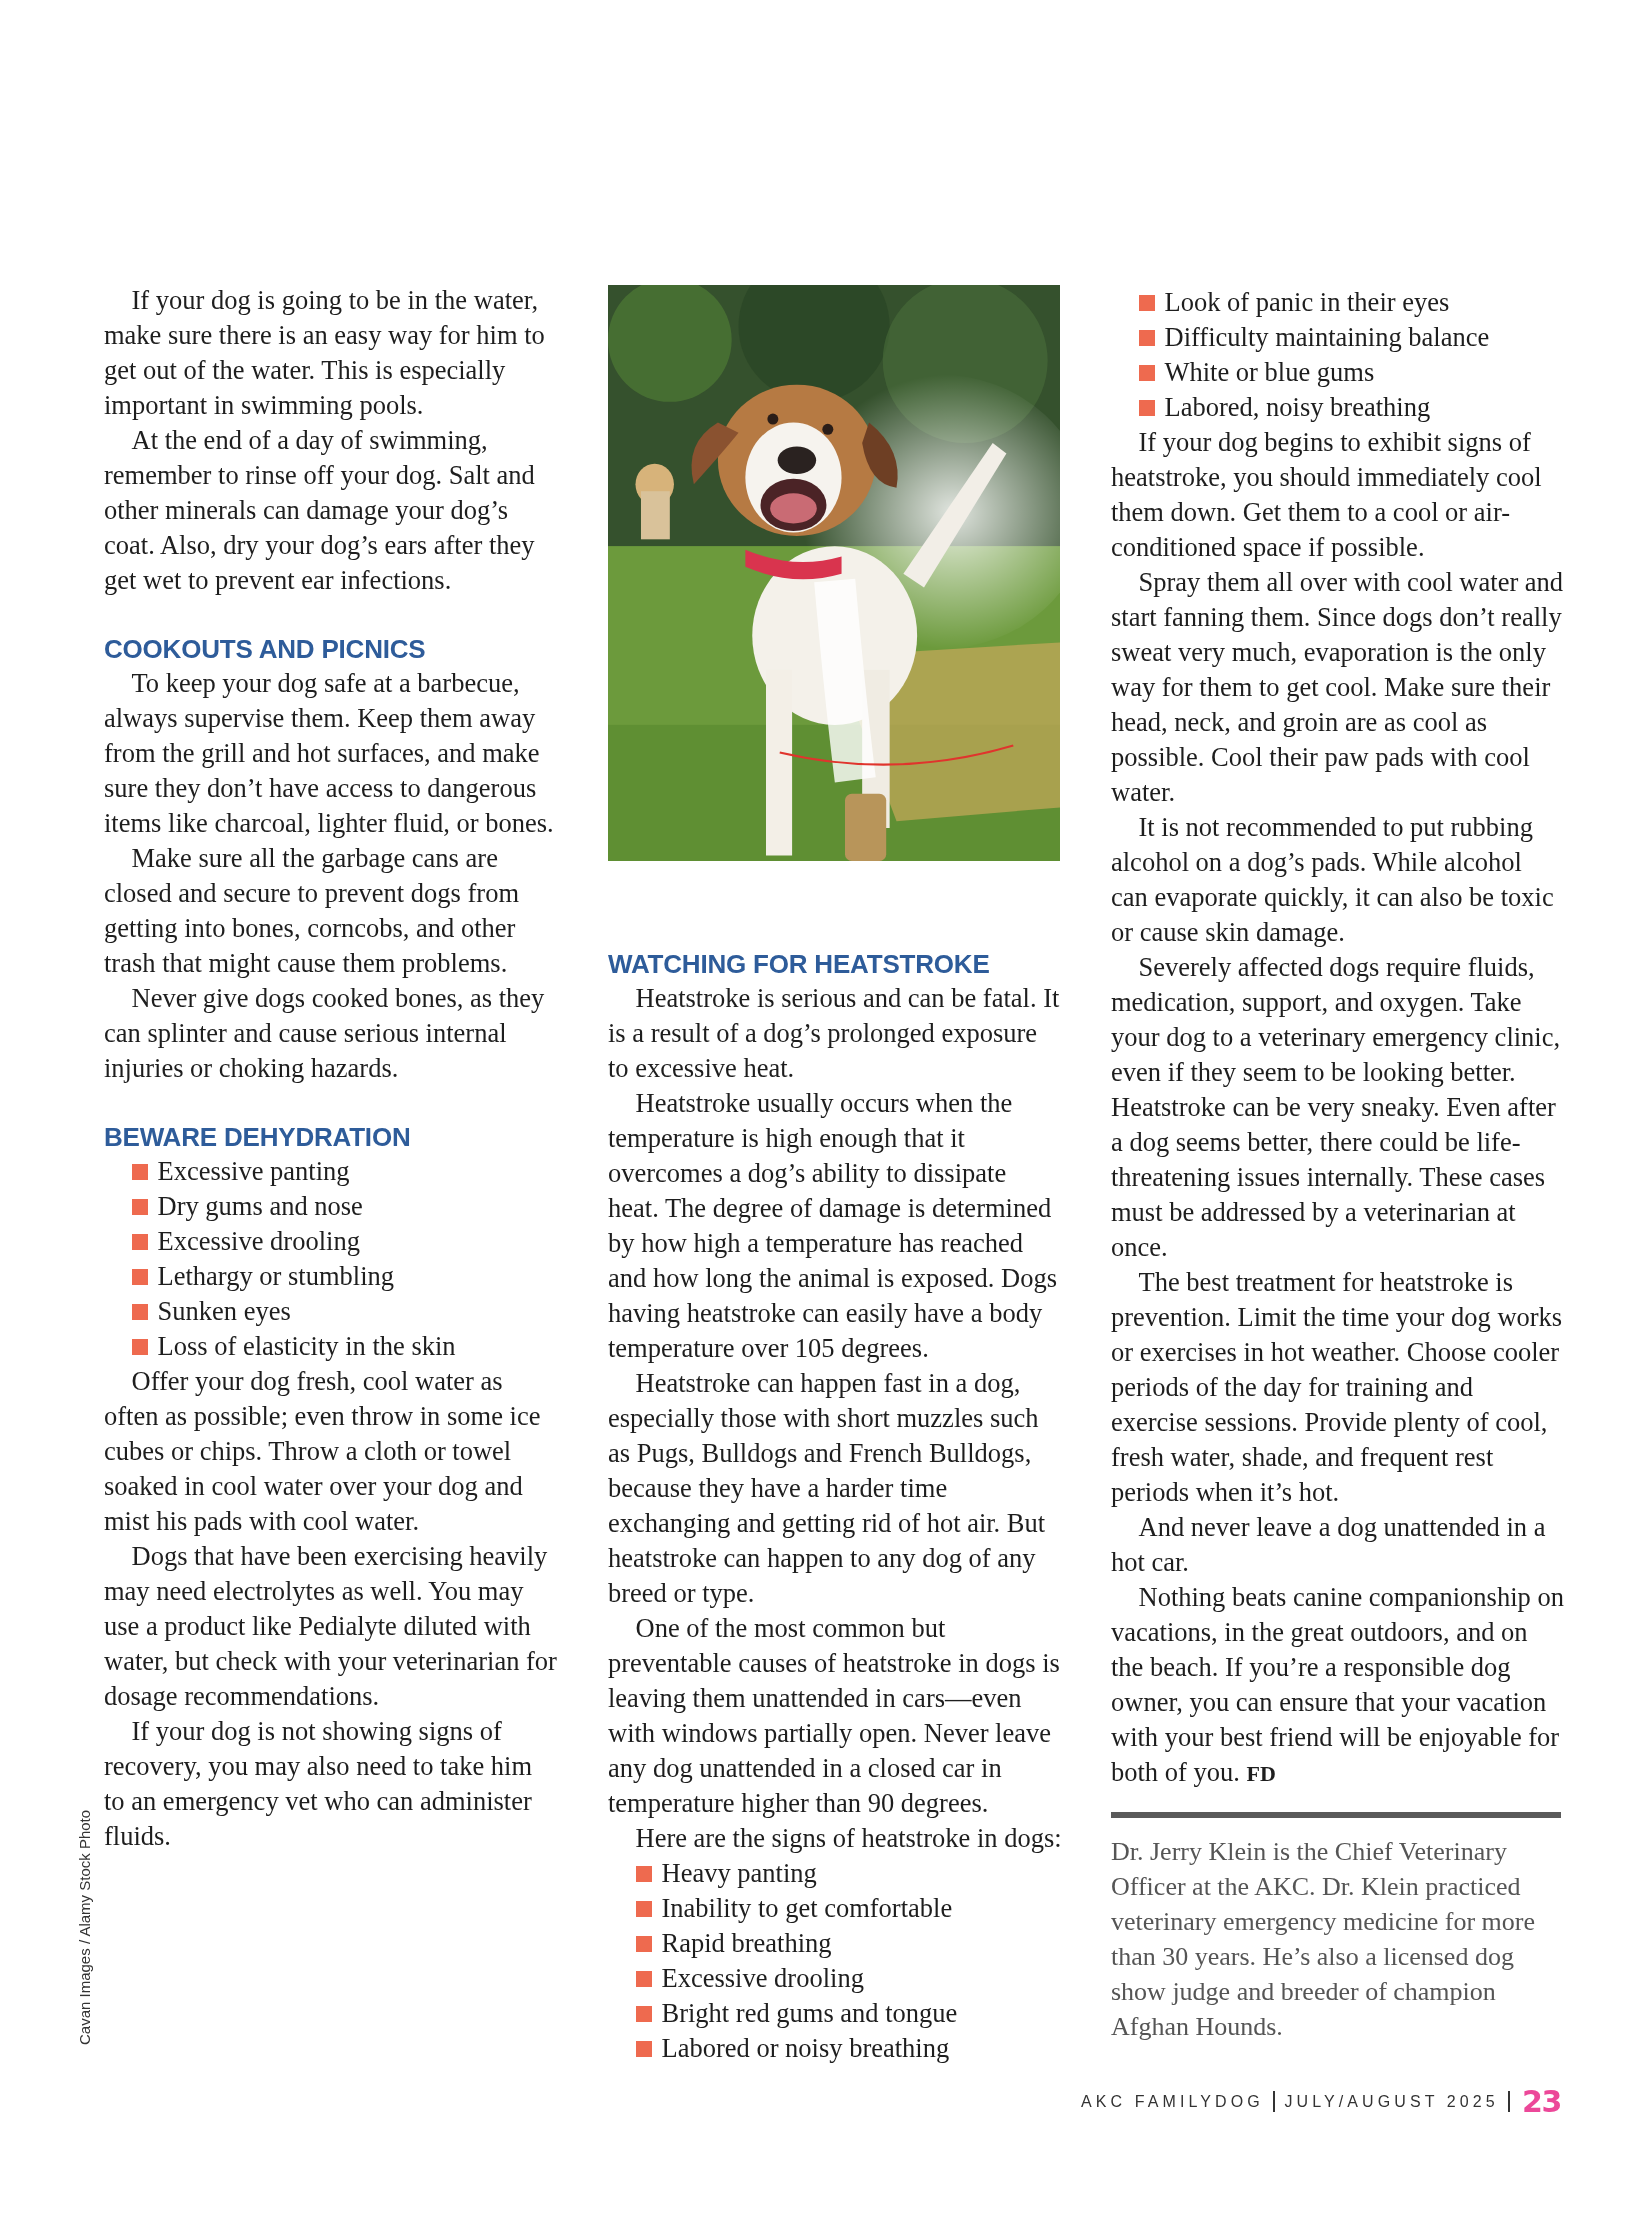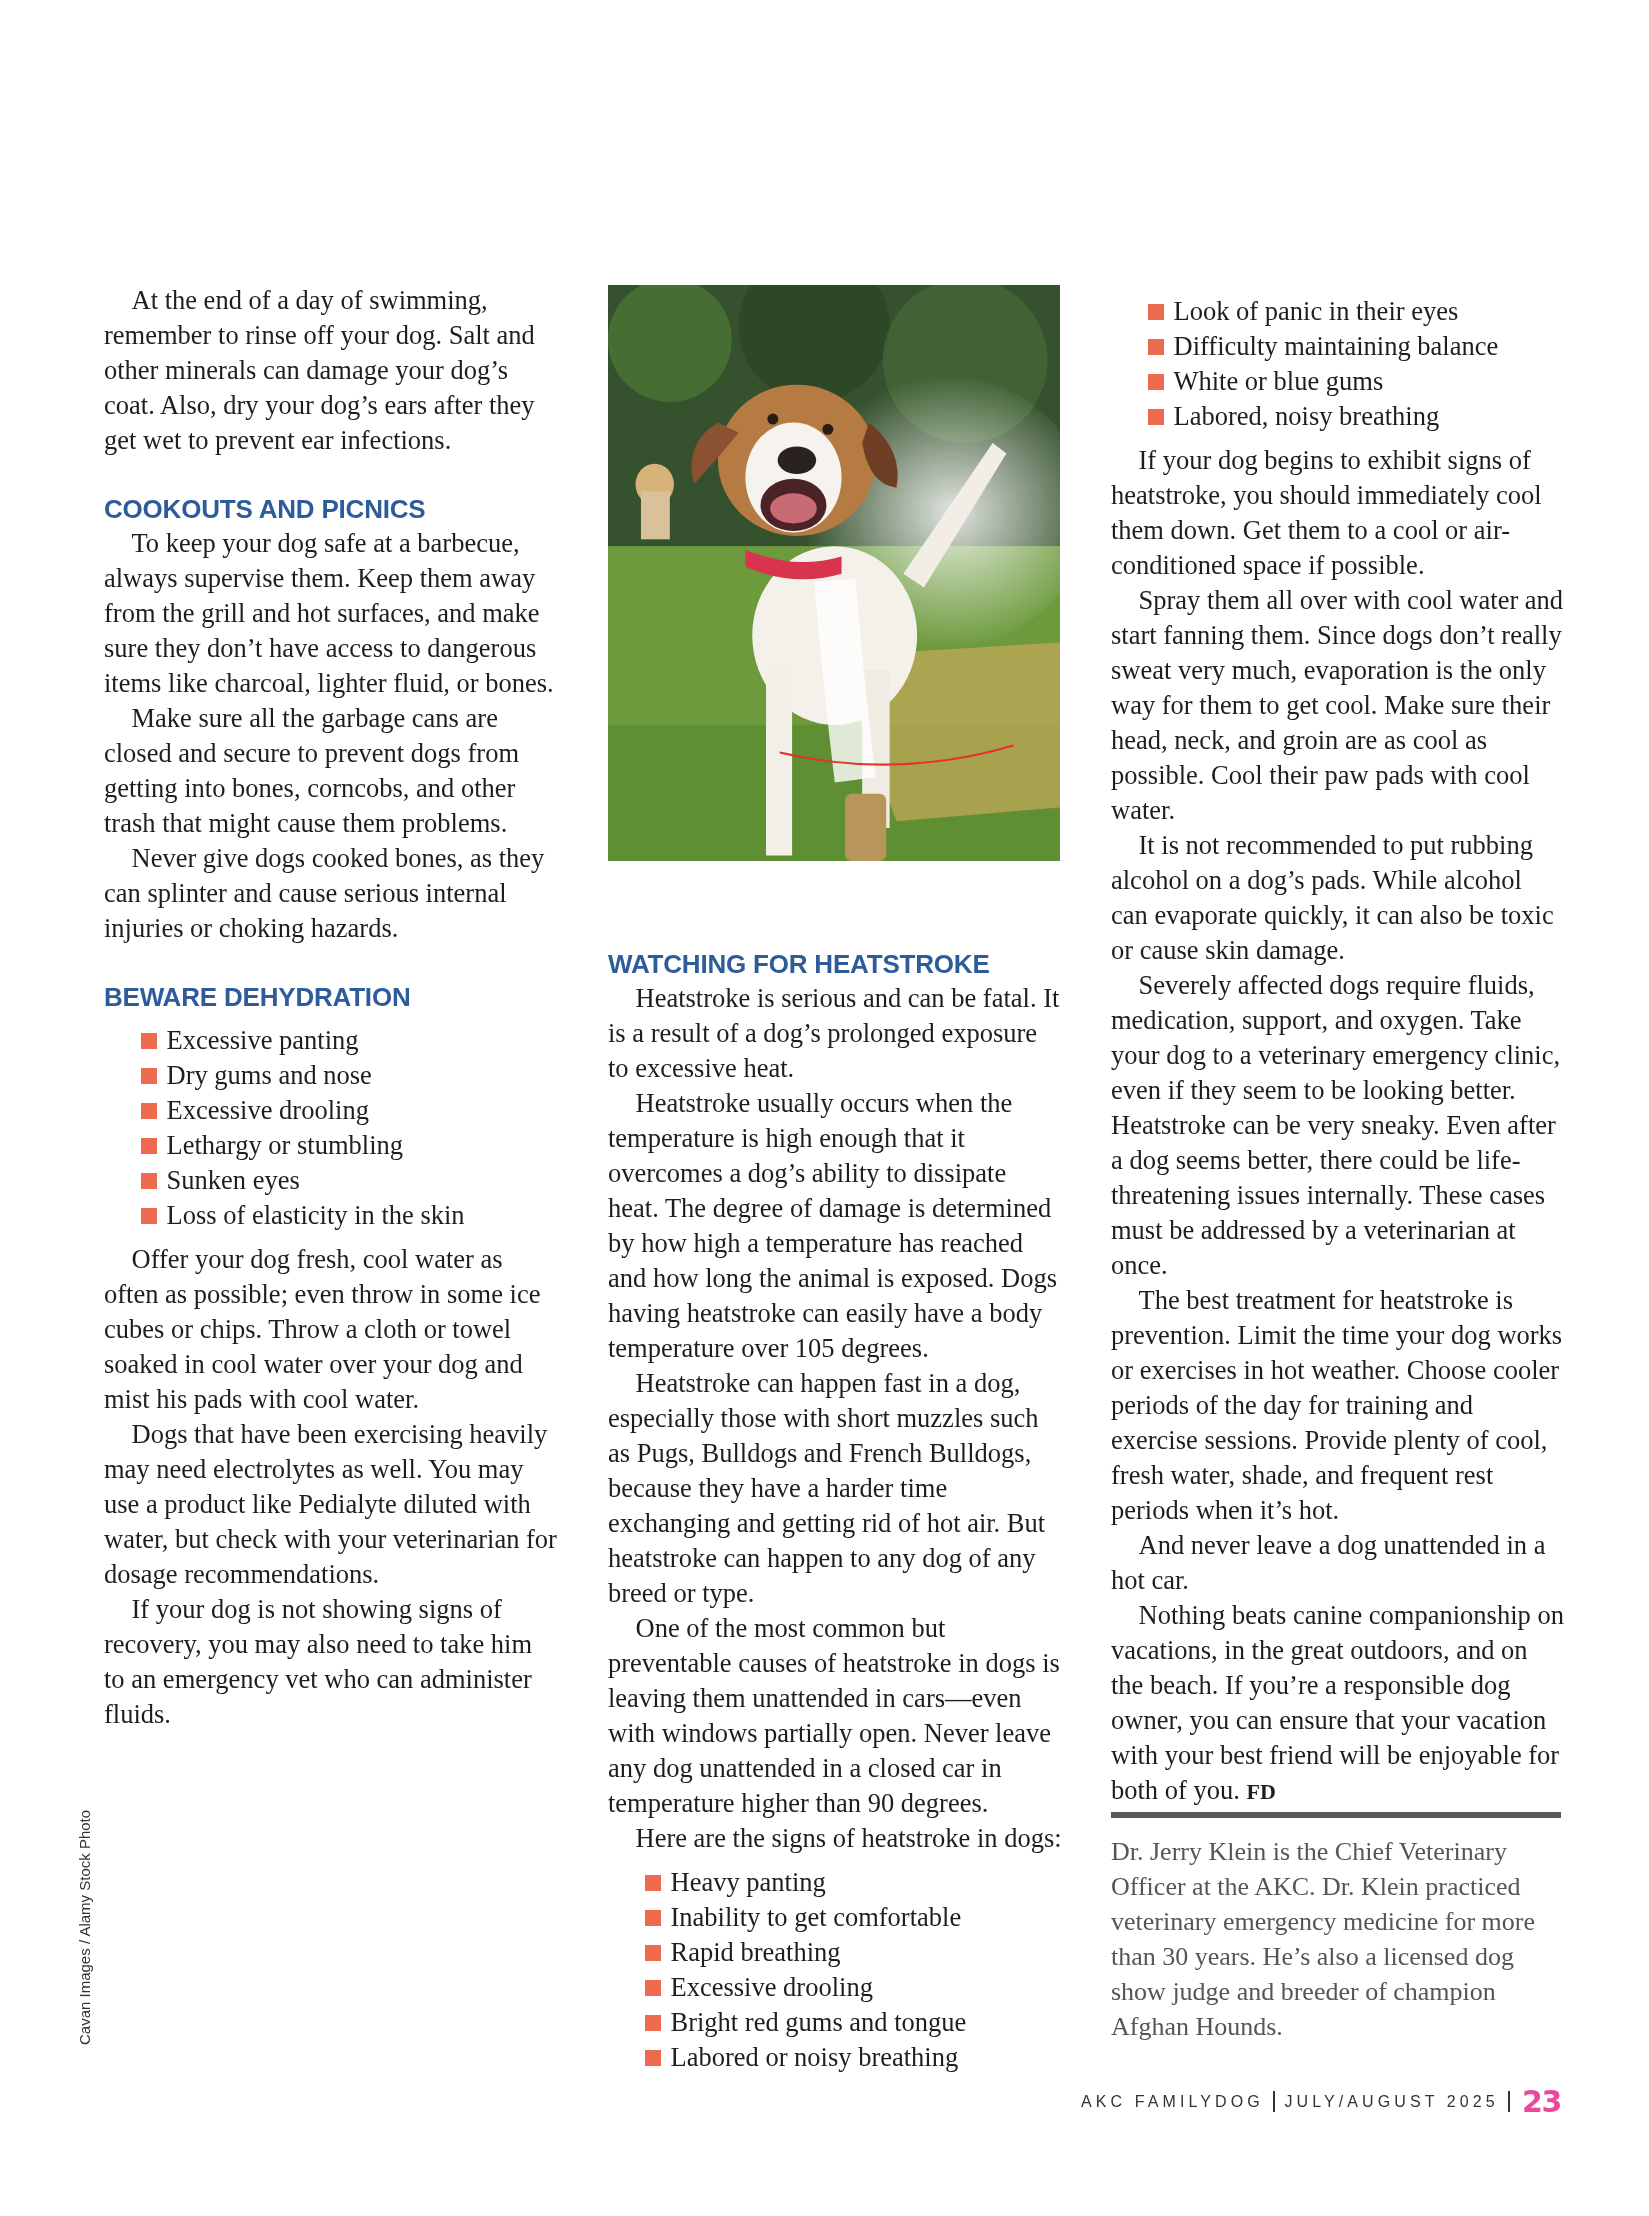--- a/index.html
+++ b/index.html
@@ -4,21 +4,21 @@
 <style>
   html, body { margin: 0; padding: 0; background: #ffffff; }
   body { width: 1649px; height: 2216px; position: relative; overflow: hidden;
          font-family: "Liberation Serif", "DejaVu Serif", serif; color: #1e1e1e; }
   .col { position: absolute; top: 283px; font-size: 26.5px; line-height: 35px; }
   .col-left { left: 104px; width: 454px; }
   .col-right { left: 1111px; width: 454px; top: 285px; }
   .p { margin: 0; text-indent: 27.5px; }
   .h { margin: 34px 0 0 0; font-family: "Liberation Sans", "DejaVu Sans", sans-serif;
        font-weight: bold; color: #2E5C9A; font-size: 26px; line-height: 34px; letter-spacing: -0.2px; }
-  .bullets { list-style: none; margin: 9px; padding: 0 0 0 27.5px; }
+  .bullets { list-style: none; margin: 0; padding: 0 0 0 27.5px; }
   .bullets li { position: relative; padding-left: 26px; }
   .bullet-sq { position: absolute; left: 0; top: 9.6px; width: 16.5px; height: 16.5px; background: #EE6A4F; display: inline-block; }
   .photo { position: absolute; left: 608px; top: 285px; width: 452px; height: 576px; overflow: hidden;
            background: linear-gradient(180deg, #2f4a2a 0%, #3c5e33 30%, #5f8a3e 55%, #7aa142 75%, #8c9a48 100%); }
   .photo svg { width: 100%; height: 100%; display: block; }
   .mid-text { position: absolute; left: 608px; top: 943px; width: 454px; font-size: 26.5px; line-height: 35px; }
   .mid-text .h { margin-top: 4px; }
   .fd { font-family: Liberation Serif, serif; font-weight: bold; font-size: 22px; }
   .rule { position: absolute; left: 1111px; top: 1812px; width: 450px; height: 5.5px; background: #5a5a5a; }
   .bio { position: absolute; left: 1111px; top: 1834px; width: 454px; color: #555;
@@ -29,20 +29,21 @@
             font-family: "Liberation Sans", "DejaVu Sans", sans-serif; color: #333; }
   .footer .pub { font-size: 16px; letter-spacing: 4.1px; }
   .footer .sep { display: inline-block; width: 1.4px; height: 20.6px; background: #333; margin: 0 9.6px; }
   .footer .issue { font-size: 16px; letter-spacing: 4.1px; }
   .footer .page { font-size: 30px; font-weight: bold; color: #ec4899; margin-left: 2.7px; font-family: "DejaVu Sans", sans-serif; letter-spacing: -1.4px; }
 </style>
 </head>
 <body>
 
 <div class="col col-left">
+  <p class="p">If your dog is going to be in the water, make sure there is an easy way for him to get out of the water. This is especially important in swimming pools.</p>
   <p class="p">At the end of a day of swimming, remember to rinse off your dog. Salt and other minerals can damage your dog’s coat. Also, dry your dog’s ears after they get wet to prevent ear infections.</p>
 
   <h2 class="h">COOKOUTS AND PICNICS</h2>
   <p class="p">To keep your dog safe at a barbecue, always supervise them. Keep them away from the grill and hot surfaces, and make sure they don’t have access to dangerous items like charcoal, lighter fluid, or bones.</p>
   <p class="p">Make sure all the garbage cans are closed and secure to prevent dogs from getting into bones, corncobs, and other trash that might cause them problems.</p>
   <p class="p">Never give dogs cooked bones, as they can splinter and cause serious internal injuries or choking hazards.</p>
 
   <h2 class="h">BEWARE DEHYDRATION</h2>
   <ul class="bullets">
     <li><span class="bullet-sq"></span><span>Excessive panting</span></li>

